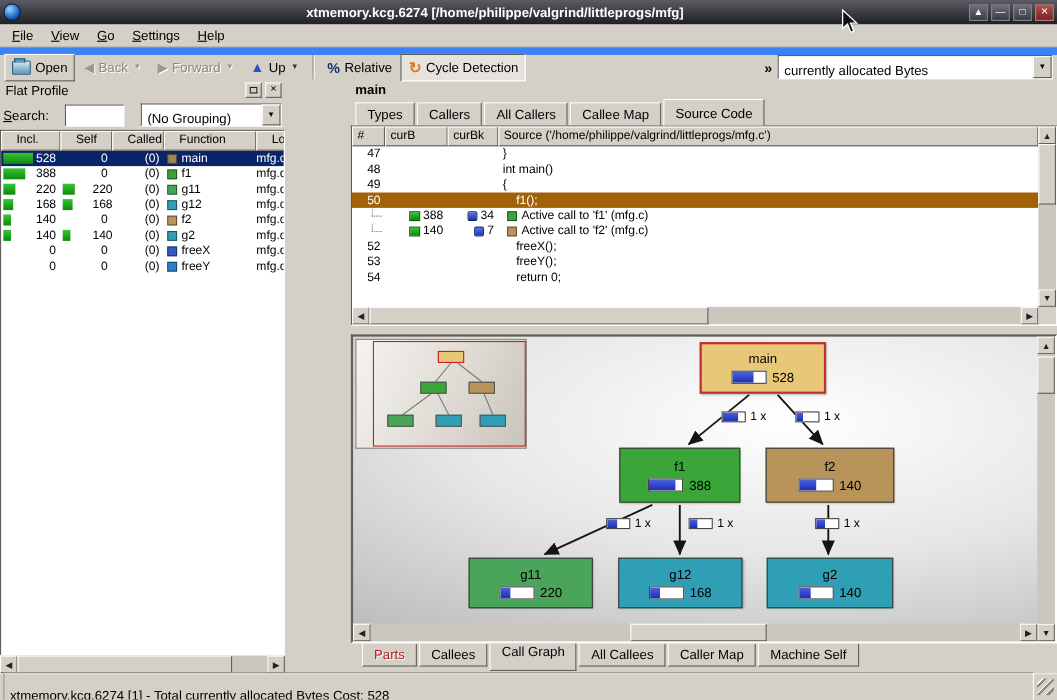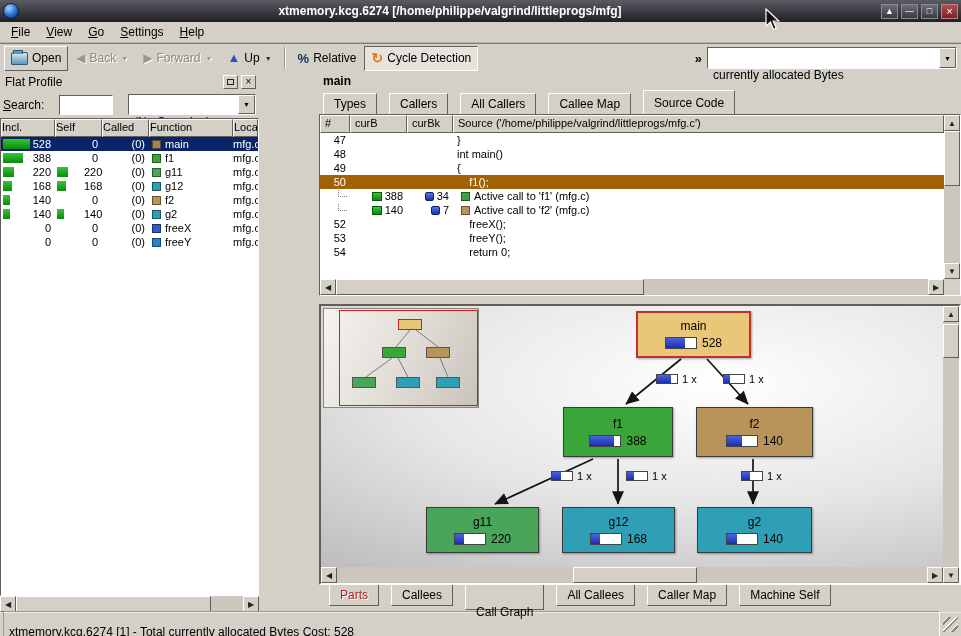--- a/index.html
+++ b/index.html
@@ -13,60 +13,60 @@
 .app-icon{width:16px;height:16px;border-radius:8px;background:radial-gradient(circle at 35% 30%,#9fd4ff,#1d63c8 60%,#0a2f6e);border:1px solid #0a2343;flex:none}
 .winbtn{width:17px;height:15px;background:linear-gradient(#6e6e78,#3a3a42);border:1px solid #8a8a94;color:#fff;font-size:9px;line-height:13px;text-align:center;flex:none}
 .winbtn.close{background:linear-gradient(#b05050,#7c2222);border-color:#c08080;font-size:11px;line-height:12px}
 
 
 #menubar{position:absolute;left:0;top:22px;width:961px;height:21px;display:flex;align-items:center;padding-left:3px;border-bottom:1px solid #b7b3ab}
 .menu-item{padding:2px 8px}
 .menu-item::first-letter{text-decoration:underline}
 
 
-#toolbar{position:absolute;left:0;top:43px;width:961px;height:29px;border-top:1px solid #3b82f6;display:flex;align-items:center;padding:0 4px;gap:1px}
+#toolbar{position:absolute;left:0;top:43px;width:961px;height:29px;border-top:7px solid #3b82f6;display:flex;align-items:center;padding:0 4px;gap:1px}
 .tbtn{display:flex;align-items:center;gap:4px;height:25px;padding:2px 6px;border:1px solid transparent;white-space:nowrap}
 .tbtn.boxed{border-color:#fdfdfb #625e58 #625e58 #fdfdfb}
 .tbtn.pressed{border-color:#625e58 #fdfdfb #fdfdfb #625e58;background:#e6e3dc}
 .tbtn.disabled{color:#8d8983;text-shadow:1px 1px 0 #fff}
 .mini-drop{font-size:7px;color:#333;margin-left:1px}
 .tbtn.disabled .mini-drop{color:#9b978f}
 .open-icon{width:17px;height:13px;background:linear-gradient(#d6e9f3,#5b9ab8);border:1px solid #2b5a78;border-radius:2px 2px 1px 1px;position:relative}
 .open-icon::before{content:"";position:absolute;left:1px;top:-3px;width:8px;height:3px;background:#5b9ab8;border:1px solid #2b5a78;border-bottom:none}
 .arrow-icon{font-size:12px;line-height:12px}
 .arrow-icon.dis{color:#9b978f;text-shadow:1px 1px 0 #fff}
 .arrow-icon.up{color:#2a52c8;font-size:13px}
 .pct-icon{font-weight:bold;font-size:13px;color:#18306a}
 .cycle-icon{font-weight:bold;font-size:14px;color:#e07818;line-height:14px}
 .tb-sep{width:2px;height:22px;border-left:1px solid #9a968f;border-right:1px solid #fff;margin:0 4px}
 .spacer{flex:1}
 #overflow-btn{font-size:13px;font-weight:bold;padding:0 4px}
 .combo{display:flex;align-items:stretch;height:22px;border:1px solid;border-color:#625e58 #fdfdfb #fdfdfb #625e58;background:#fff}
-.combo .ctext{flex:1;padding:20px 5px;white-space:nowrap;overflow:hidden}
+.combo .ctext{flex:1;padding:6px 5px;white-space:nowrap;overflow:hidden}
 .combo .cbtn{width:17px;background:#d4d0c8;border:1px solid;border-color:#fdfdfb #625e58 #625e58 #fdfdfb;font-size:7px;display:flex;align-items:center;justify-content:center;flex:none}
 #event-combo{width:250px}
 
 
 #main{position:absolute;left:0;top:72px;width:961px;height:540px}
 #leftdock{position:absolute;left:0;top:0;width:259px;height:540px;display:flex;flex-direction:column}
 #vsplit{position:absolute;left:315px;top:0;width:4px;height:540px}
 #rightpane{position:absolute;left:319px;top:0;width:642px;height:540px;display:flex;flex-direction:column}
 
 
 #dockheader{height:19px;display:flex;align-items:center;padding:1px 3px 1px 5px;gap:3px}
 #dockheader .t{flex:1}
 .dockbtn{width:15px;height:14px;font-size:10px;line-height:11px;text-align:center}
 .float-glyph{width:7px;height:6px;border:1px solid #222;margin:3px auto 0}
 #searchrow{height:27px;display:flex;align-items:center;gap:15px;padding:2px 3px}
 #searchrow label::first-letter{text-decoration:underline}
 #searchinput{flex:1;min-width:40px;height:20px;border:1px solid;border-color:#625e58 #fdfdfb #fdfdfb #625e58;background:#fff;font:inherit;padding:1px 3px}
 #groupcombo{width:128px;height:21px;flex:none}
 #ptable{flex:1;background:#fff;border:1px solid;border-color:#625e58 #fdfdfb #fdfdfb #625e58;overflow:hidden;font-size:11px}
 .phead{display:flex;height:18px}
-.phc{height:18px;padding:1px 0;border:1px solid;border-color:#fdfdfb #625e58 #625e58 #fdfdfb;background:#d4d0c8;overflow:hidden;white-space:nowrap}
+.phc{height:18px;padding:1px 13px;border:1px solid;border-color:#fdfdfb #625e58 #625e58 #fdfdfb;background:#d4d0c8;overflow:hidden;white-space:nowrap}
 .prow{display:flex;height:14px;align-items:center}
 .prow.selected{background:#0a246a;color:#fff}
 .c-incl{width:54px;flex:none}.c-self{width:47px;flex:none}.c-called{width:47px;flex:none}.c-func{width:84px;flex:none}.c-loc{flex:1}
 .cell{display:flex;align-items:center;height:100%;overflow:hidden}
 .cell.num{justify-content:space-between;padding:0 4px 0 2px}
 .cell.num .n{margin-left:auto}
 .pbar{width:27px;height:10px;flex:none}
 .pbar .fill{display:block;height:100%;background:linear-gradient(#35c635,#0c8a0c)}
 .ficon{width:9px;height:9px;border:1px solid rgba(0,0,0,.45);margin:0 4px 0 3px;flex:none}
 .hscroll{height:16px;display:flex}
@@ -74,25 +74,25 @@
 .sbtn{width:16px;height:16px;font-size:8px;display:flex;align-items:center;justify-content:center;background:#d4d0c8;border:1px solid;border-color:#fdfdfb #625e58 #625e58 #fdfdfb;color:#222;flex:none}
 .strack{flex:1;position:relative;background:#cbc7bf}
 .sthumb{position:absolute;background:#d4d0c8;border:1px solid;border-color:#fdfdfb #625e58 #625e58 #fdfdfb}
 .sthumb.h{top:0;bottom:0}
 .sthumb.v{left:0;right:0}
 
 
 #fn-title{height:18px;font-weight:bold;padding:2px 4px}
 .tabbar{display:flex;align-items:flex-end;padding-left:4px}
 .tabbar.top{height:24px}
-.tab{height:21px;padding:3px 10px;background:#d4d0c8;border:1px solid #625e58;border-bottom:none;border-top-color:#fdfdfb;border-left-color:#fdfdfb;margin-right:12px;white-space:nowrap}
+.tab{height:21px;padding:3px 10px;background:#d4d0c8;border:1px solid #625e58;border-bottom:none;border-top-color:#fdfdfb;border-left-color:#fdfdfb;margin-right:2px;white-space:nowrap}
 .tab.active{height:24px;padding-top:5px;position:relative;z-index:1}
 .tabbar.bottom{height:27px;align-items:flex-start;padding-left:10px}
 .tab.b{border:1px solid #625e58;border-top:none;border-left-color:#fdfdfb;height:21px}
-.tab.b.active{height:25px;padding-top:20px}
+.tab.b.active{height:25px;padding-top:0}
 .tab.disabled{color:#b91c1c;text-shadow:1px 1px 0 #fff}
 
 
 #srcarea{height:182px;position:relative;background:#fff;border:1px solid;border-color:#625e58 #fdfdfb #fdfdfb #625e58;font-size:11px;overflow:hidden}
 #srcinner{position:absolute;left:0;top:0;right:16px;bottom:16px;overflow:hidden}
 .shead{display:flex;height:18px}
 .shc{height:18px;padding:1px 4px;border:1px solid;border-color:#fdfdfb #625e58 #625e58 #fdfdfb;background:#d4d0c8;overflow:hidden;white-space:nowrap}
 .s-line{width:30px;flex:none}.s-curb{width:57px;flex:none}.s-curbk{width:46px;flex:none}.s-src{flex:1}
 .srow{display:flex;height:14px;align-items:flex-end}
 .srow.selected{background:#a16207;color:#fff}

